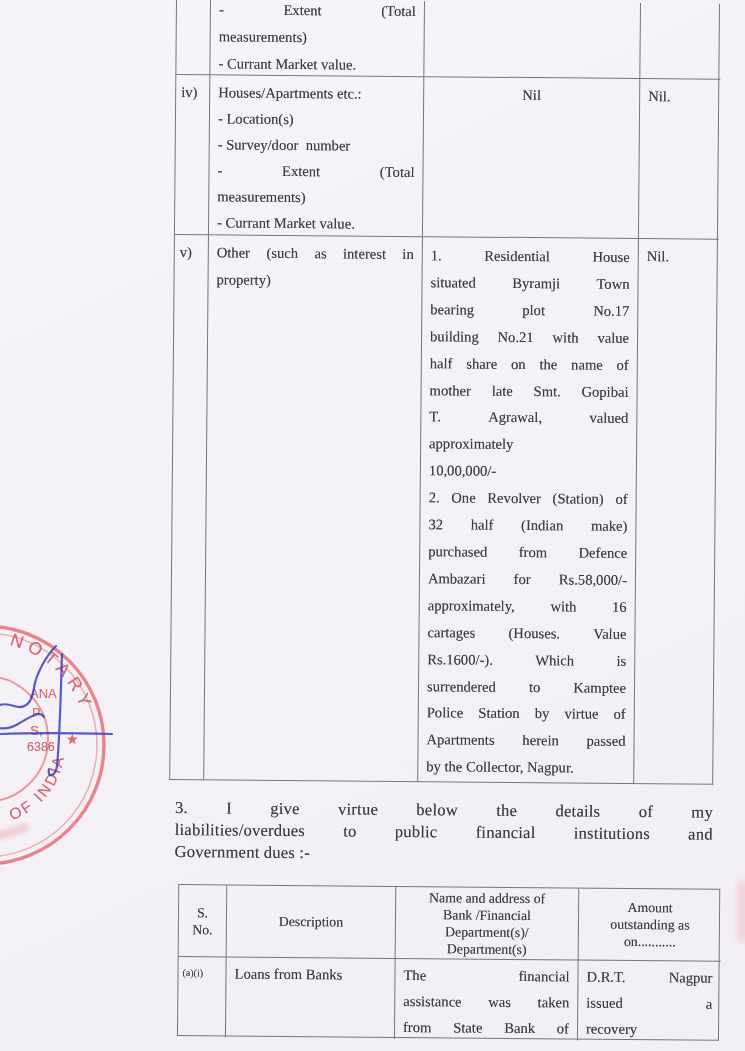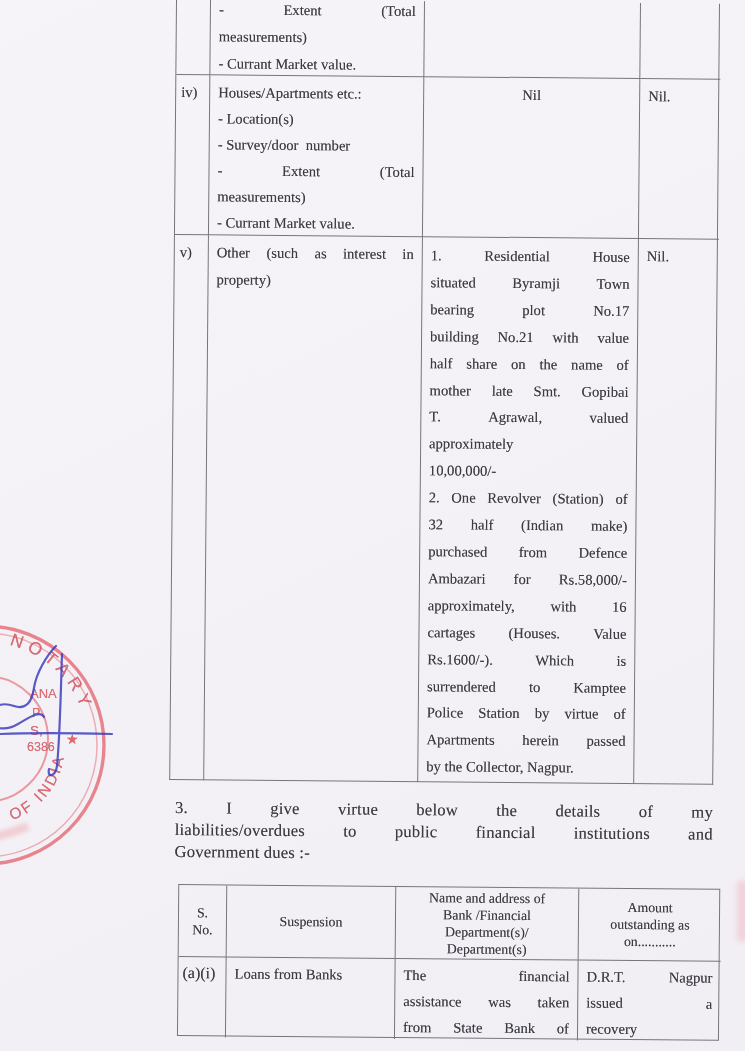--- a/index.html
+++ b/index.html
@@ -61,21 +61,21 @@
     grid-template-columns:48px 169px 183px 142px;
     grid-template-rows:72px 80px;
     border:1px solid var(--ln);
     box-sizing:border-box;
   }
   .t2 > div{box-sizing:border-box;border-right:1px solid var(--ln);border-bottom:1px solid var(--ln);overflow:hidden;}
   .t2 > .lastc{border-right:none;}
   .t2 > .lastr{border-bottom:none;}
   .hc{display:flex;flex-direction:column;justify-content:center;align-items:center;text-align:center;font-size:13.8px;line-height:17px;padding:1px 2px;}
   .bc{font-size:14.6px;line-height:26px;padding:3px 8px 0 8px;}
-  .bsn{padding:3px 2px 15px 4px;font-size:16px;}
+  .bsn{padding:3px 2px 15px 4px;font-size:10px;}
 
   
   .stamp{position:absolute;left:-140px;top:618px;width:262px;height:262px;pointer-events:none;}
 
   
   .smudge{
     position:absolute;right:-3px;top:880px;width:11px;height:62px;
     background:#eeb7c6;opacity:.55;filter:blur(3px);border-radius:5px;
   }
 </style>
@@ -163,21 +163,21 @@
         <div class="ln">Government dues :-</div>
       </div>
 
     <div class="t2">
 
       <div class="hc">
           <div class="ln">S.</div>
           <div class="ln">No.</div>
         </div>
       <div class="hc">
-        <span>Suspension</span>
+        <span>Description</span>
       </div>
       <div class="hc">
           <div class="ln">Name and address of</div>
           <div class="ln">Bank /Financial</div>
           <div class="ln">Department(s)/</div>
           <div class="ln">Department(s)</div>
         </div>
       <div class="hc lastc">
           <div class="ln">Amount</div>
           <div class="ln">outstanding as</div>

